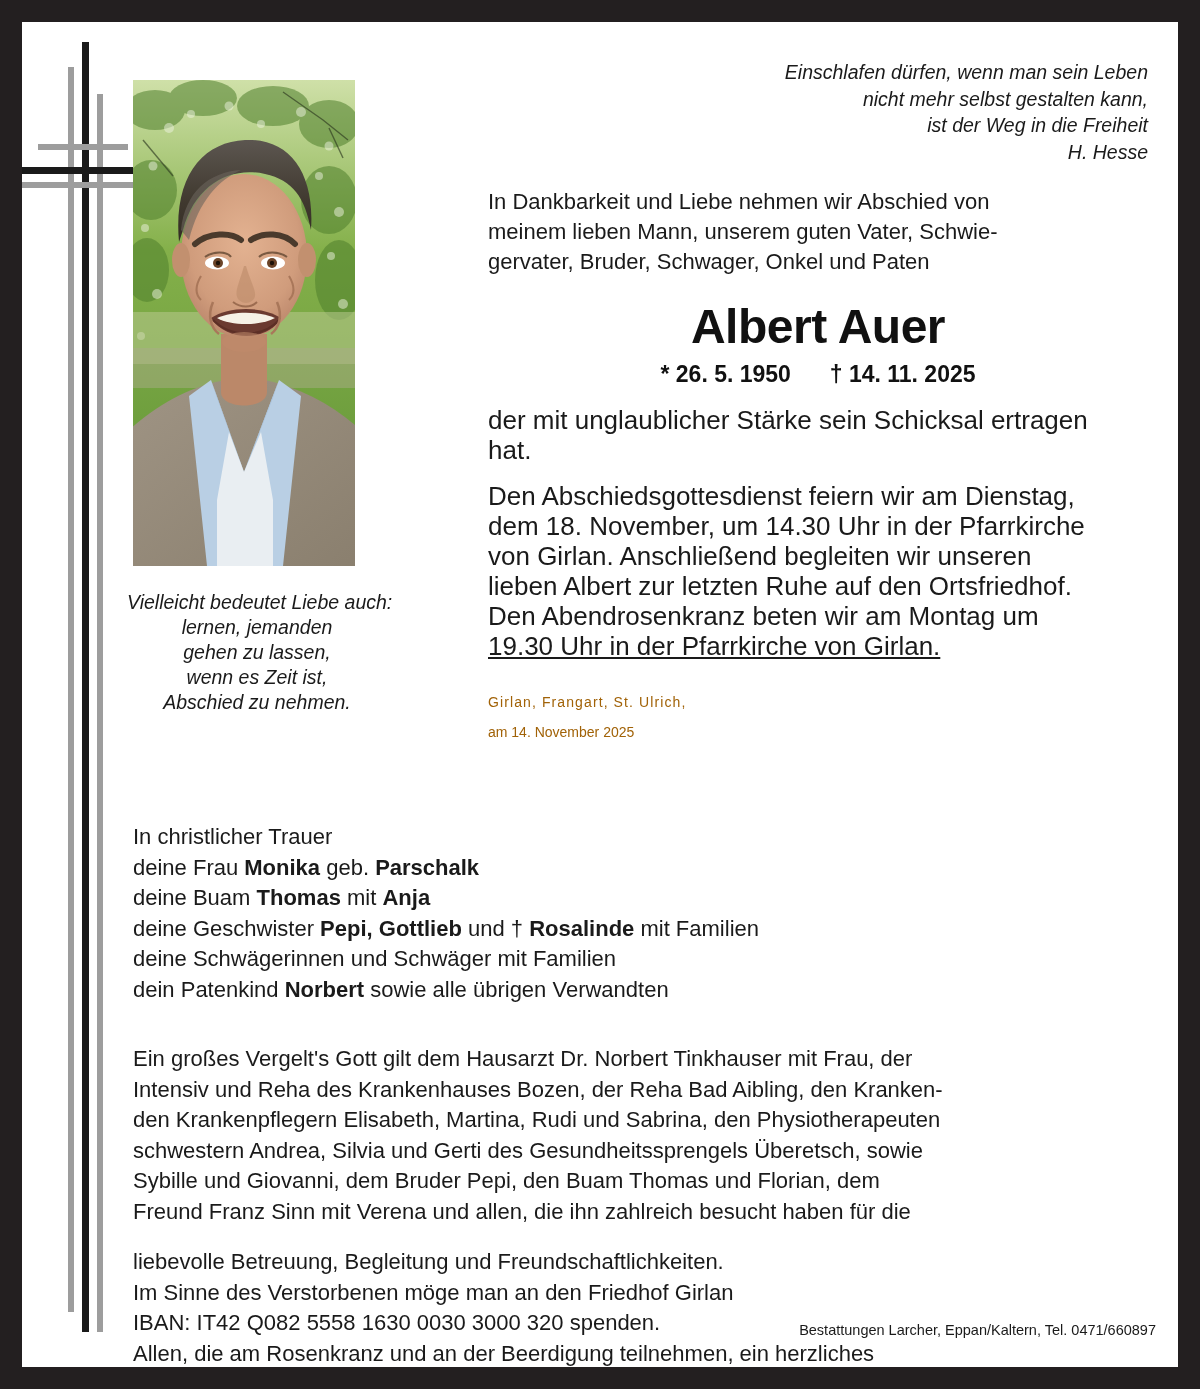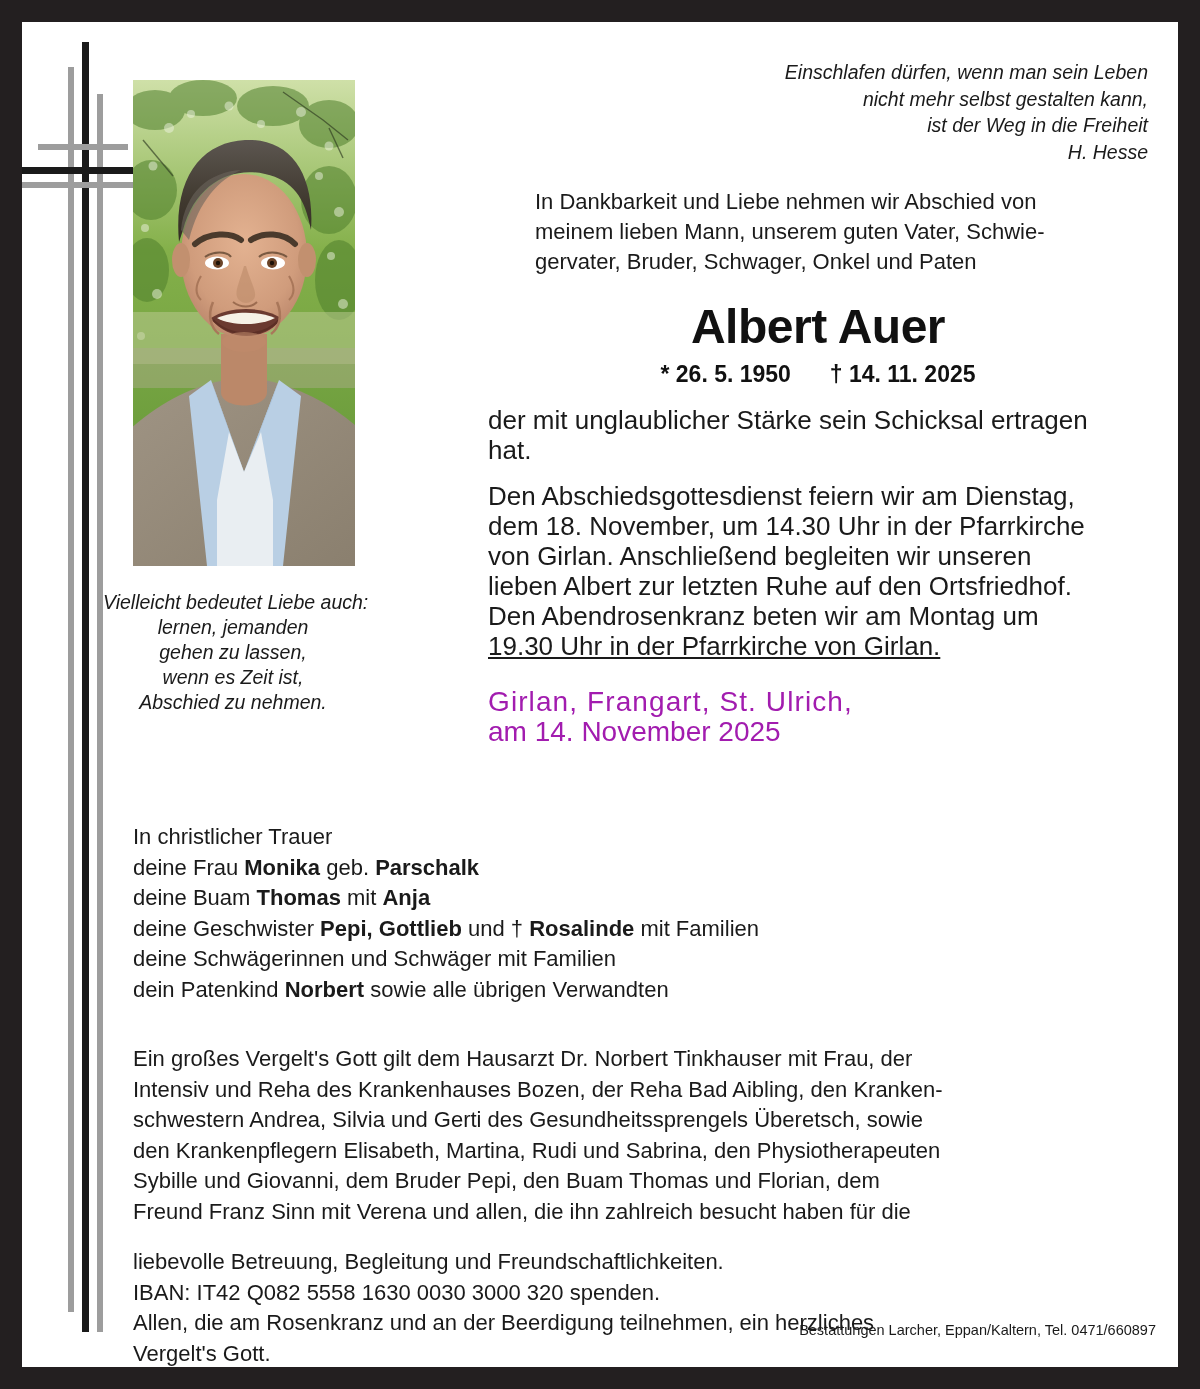--- a/index.html
+++ b/index.html
@@ -24,53 +24,53 @@
   .cr-vert-gray-b{position:absolute;left:75px;top:72px;width:6px;height:1238px;background:#9d9d9d;}
   .cr-horz-dark{position:absolute;left:0px;top:145px;width:135px;height:7px;background:#1a1a1a;}
   .cr-horz-gray-a{position:absolute;left:16px;top:122px;width:90px;height:6px;background:#9d9d9d;}
   .cr-horz-gray-b{position:absolute;left:0px;top:160px;width:128px;height:6px;background:#9d9d9d;}
 
   
   .photo-wrap{position:absolute;left:111px;top:58px;width:222px;height:486px;}
   .photo{width:100%;height:100%;display:block;}
 
   .photo-caption{
-    position:absolute;left:81px;top:568px;width:260px;
+    position:absolute;left:105px;top:568px;width:260px;
     text-align:center;font-style:italic;font-size:19.5px;line-height:25px;color:#1a1a1a;
   }
   .photo-caption div{white-space:nowrap;}
 
   
   .rightcol{position:absolute;left:466px;top:0;width:660px;}
   .epitaph{
     text-align:right;font-style:italic;font-size:19.5px;line-height:26.5px;
     color:#1a1a1a;padding-top:37px;
   }
   .epitaph .src{display:block;}
 
   .lead{
     margin-top:22px;font-size:22px;line-height:30px;color:#1a1a1a;
-    text-align:justify;text-align-last:left;margin-left:47px;
+    text-align:justify;text-align-last:left;
   }
   .lead div{white-space:nowrap;}
 
   .deceased-name{
     text-align:center;font-weight:bold;font-size:48px;line-height:56px;
     color:#111;margin-top:22px;letter-spacing:-0.5px;
   }
   .deceased-dates{
     text-align:center;font-weight:bold;font-size:23px;line-height:30px;
     color:#111;margin-top:4px;
   }
   .deceased-dates .gap{display:inline-block;width:26px;}
 
   .para{font-size:26px;line-height:30px;color:#1a1a1a;margin-top:16px;}
   .para div{white-space:nowrap;}
 
-  .place{font-size:28px;line-height:30px;color:#a21caf;margin-top:26px;}
+  .place{font-size:14px;line-height:30px;color:#a16207;margin-top:26px;}
   .place .spaced{letter-spacing:1.1px;}
 
   
   .mourners{
     position:absolute;left:111px;top:800px;width:1020px;
     font-size:22px;line-height:30.5px;color:#1a1a1a;
   }
   .mourners div{white-space:nowrap;}
   .mourners .indent{padding-left:148px;}
   .mourners b{font-weight:bold;}
@@ -269,25 +269,26 @@
     <div id="m0"><span>deine Frau </span><b>Monika</b><span> geb. </span><b>Parschalk</b></div>
     <div id="m1"><span>deine Buam </span><b>Thomas</b><span> mit </span><b>Anja</b></div>
     <div id="m3"><span>deine Geschwister </span><b>Pepi, Gottlieb</b><span> und † </span><b>Rosalinde</b><span> mit Familien</span></div>
     <div id="m4"><span>deine Schwägerinnen und Schwäger mit Familien</span></div>
     <div id="m5"><span>dein Patenkind </span><b>Norbert</b><span> sowie alle übrigen Verwandten</span></div>
   </div>
 
   <div class="thanks">
     <div style="white-space: nowrap;">Ein großes Vergelt's Gott gilt dem Hausarzt Dr. Norbert Tinkhauser mit Frau, der</div>
     <div style="white-space: nowrap;">Intensiv und Reha des Krankenhauses Bozen, der Reha Bad Aibling, den Kranken-</div>
+    <div style="white-space: nowrap;">den Krankenpflegern Elisabeth, Martina, Rudi und Sabrina, den Physiotherapeuten</div>
     <div style="white-space: nowrap;">schwestern Andrea, Silvia und Gerti des Gesundheitssprengels Überetsch, sowie</div>
-    <div style="white-space: nowrap;">den Krankenpflegern Elisabeth, Martina, Rudi und Sabrina, den Physiotherapeuten</div>
     <div style="white-space: nowrap;">Sybille und Giovanni, dem Bruder Pepi, den Buam Thomas und Florian, dem</div>
     <div style="white-space: nowrap;">Freund Franz Sinn mit Verena und allen, die ihn zahlreich besucht haben für die</div>
     <div style="white-space: nowrap; margin-top: 20px;">liebevolle Betreuung, Begleitung und Freundschaftlichkeiten.</div>
+    <div style="white-space: nowrap;">Im Sinne des Verstorbenen möge man an den Friedhof Girlan</div>
     <div style="white-space: nowrap;">IBAN: IT42 Q082 5558 1630 0030 3000 320 spenden.</div>
     <div style="white-space: nowrap;">Allen, die am Rosenkranz und an der Beerdigung teilnehmen, ein herzliches</div>
     <div style="white-space: nowrap;">Vergelt's Gott.</div>
   </div>
 
   <div class="footer">Bestattungen Larcher, Eppan/Kaltern, Tel. 0471/660897</div>
 
 </div>
 
 </body></html>

